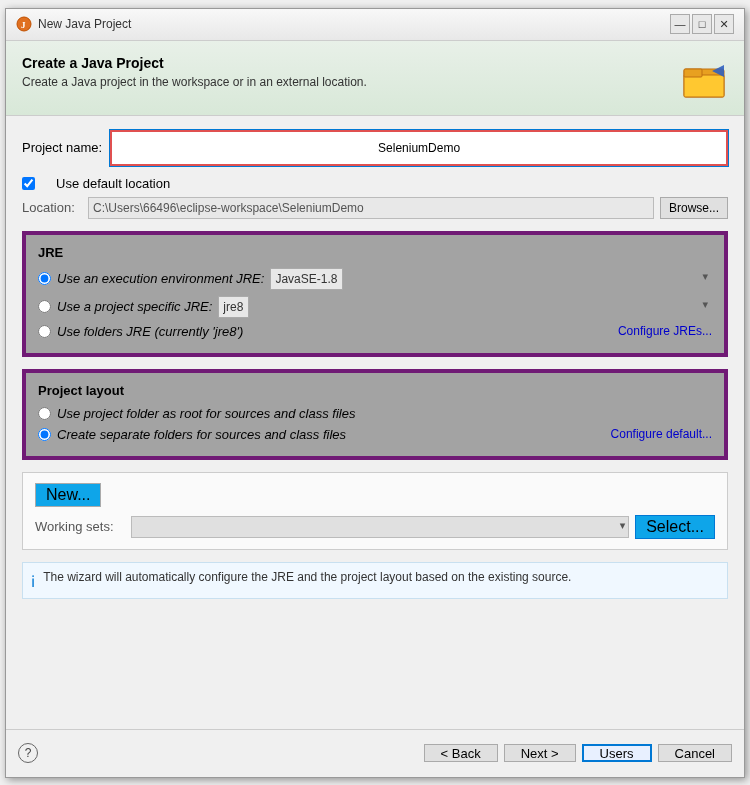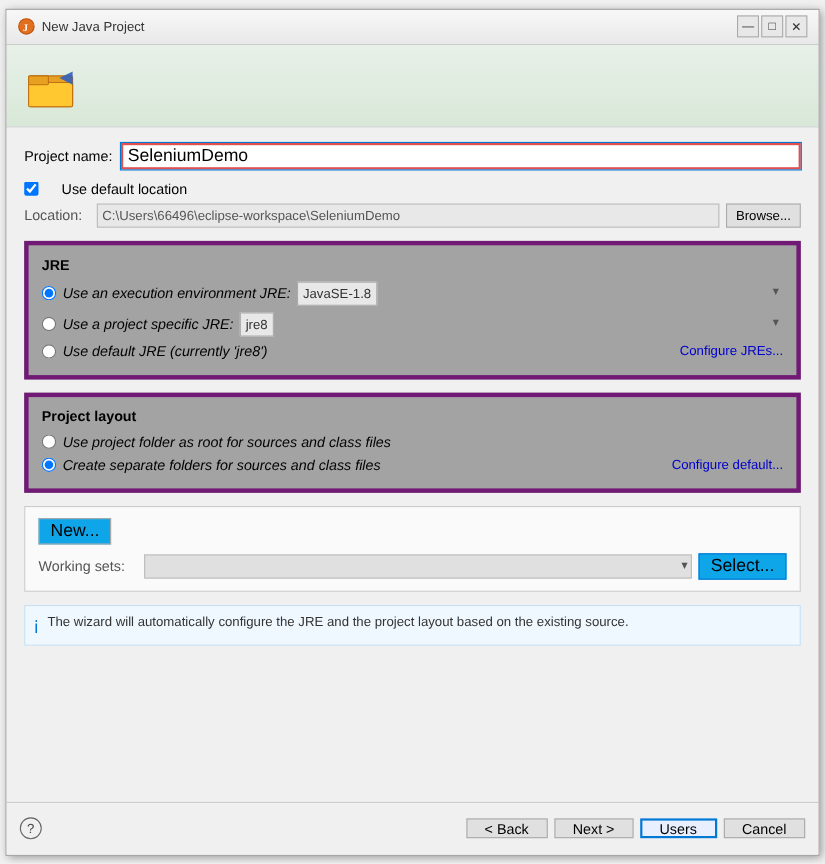--- a/index.html
+++ b/index.html
@@ -101,26 +101,27 @@
       margin-bottom: 10px;
     }
     .form-label {
       font-size: 13px;
       white-space: nowrap;
       margin-right: 8px;
       color: #000;
     }
     .project-name-input {
       flex: 1;
-      height: 24px;
+      height: 36px;
       border: 2px solid #e05050;
       outline: 1px solid #0078d4;
       padding: 2px 4px;
-      font-size: 16px;
+      font-size: 12px;
       background: white;
+      text-align: center;
     }
 
     .checkbox-row {
       display: flex;
       align-items: center;
       margin-bottom: 6px;
       gap: 21px;
     }
     .checkbox-row input[type=checkbox] {
       margin: 0;
@@ -368,20 +369,24 @@
       <span class="title-text">New Java Project</span>
     </div>
     <div class="title-controls">
       <button class="title-btn">—</button>
       <button class="title-btn">□</button>
       <button class="title-btn close">✕</button>
     </div>
   </div>
 
   <div class="header-section">
+    <div class="header-text">
+      <h2>Create a Java Project</h2>
+      <p>Create a Java project in the workspace or in an external location.</p>
+    </div>
 
     <svg class="header-icon" viewBox="0 0 48 48">
       <rect x="4" y="14" width="40" height="28" rx="2" fill="#e8a020" stroke="#c07010" stroke-width="1"></rect>
       <rect x="4" y="20" width="40" height="22" rx="1" fill="#ffc830" stroke="#c07010" stroke-width="1"></rect>
       <rect x="4" y="14" width="18" height="8" rx="1" fill="#e8a020" stroke="#c07010" stroke-width="1"></rect>
 
       <polygon points="32,16 44,10 44,22" fill="#3060c0" opacity="0.9"></polygon>
     </svg>
   </div>
 
@@ -422,21 +427,21 @@
         <div class="radio-select-wrapper">
           <select class="radio-select">
             <option>jre8</option>
           </select>
         </div>
       </div>
 
       <div class="radio-row-simple">
         <div class="radio-left">
           <input type="radio" name="jre" style="">
-          <span class="radio-label">Use default JRE (currently 'jre8')</span>
+          <span class="radio-label">Use folders JRE (currently 'jre8')</span>
         </div>
         <a class="configure-link">Configure JREs...</a>
       </div>
     </div>
 
     <div class="section">
       <div class="section-title">Project layout</div>
 
       <div class="radio-row">
         <input type="radio" name="layout" style="">

